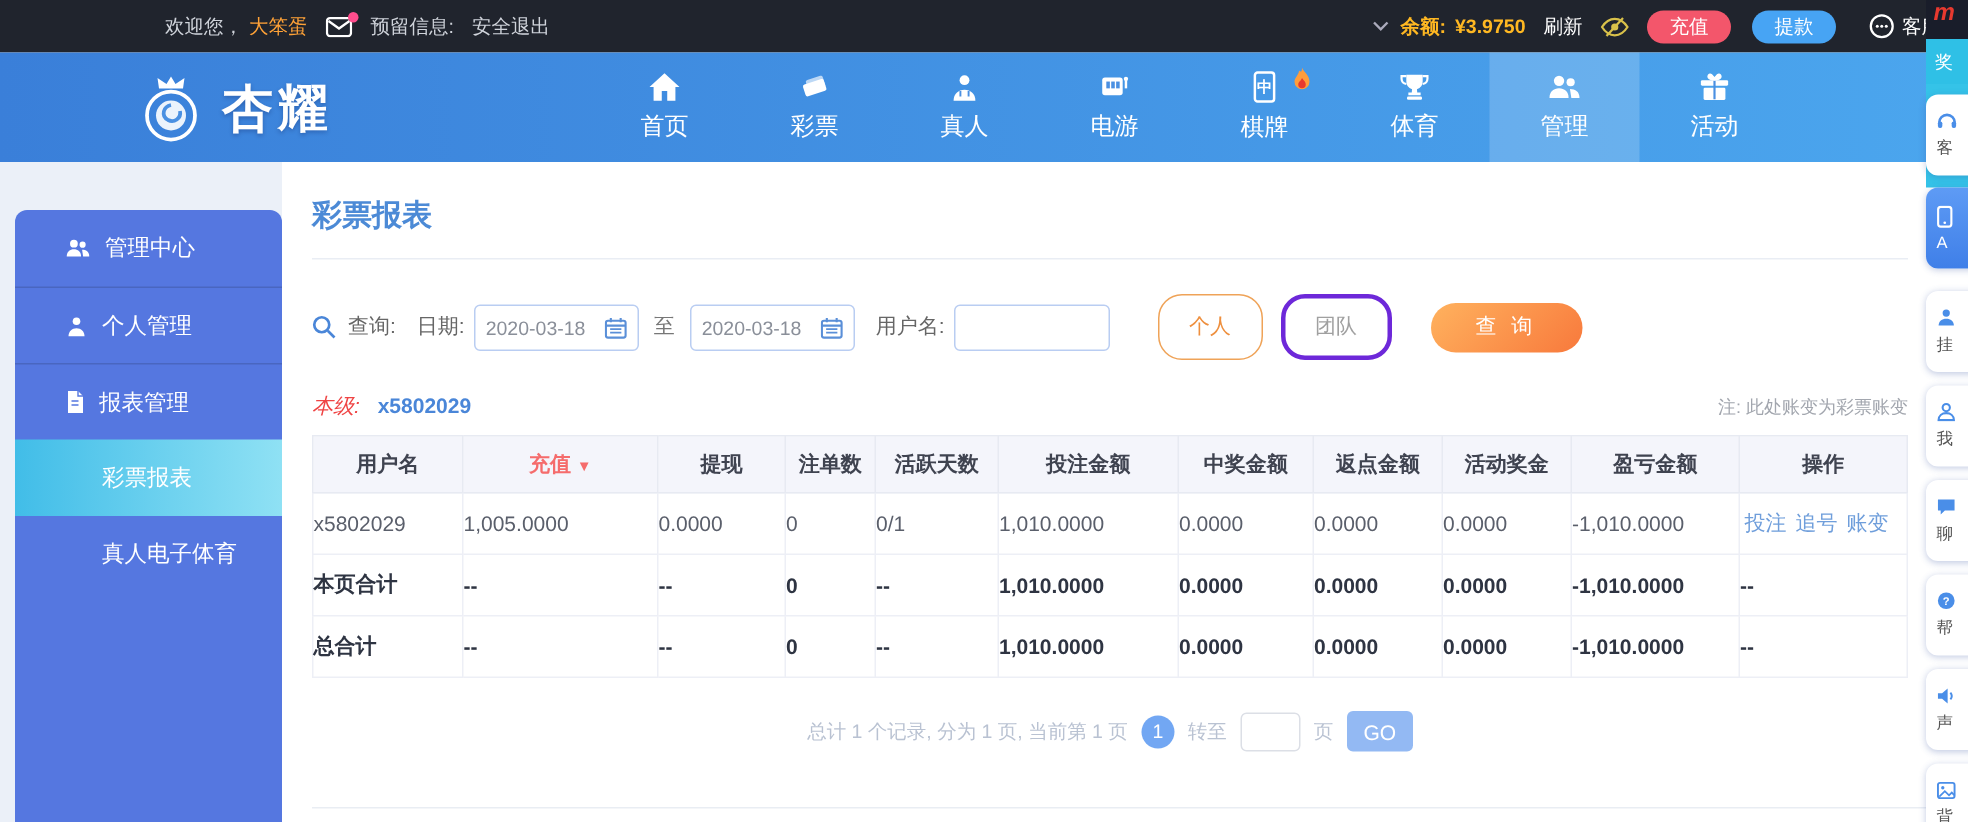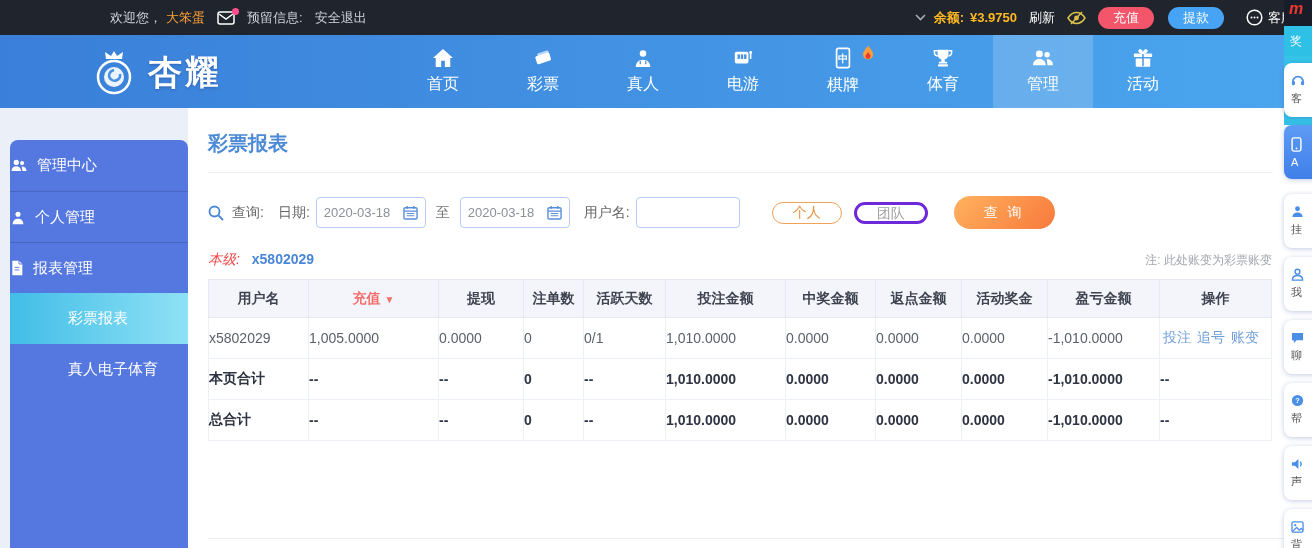--- a/index.html
+++ b/index.html
@@ -25,39 +25,39 @@
   .brand-name { font-size:34px; font-weight:bold; letter-spacing:3px; text-shadow:0 1px 3px rgba(0,0,60,.25); }
   .nav-items { position:absolute; left:393px; top:0; display:flex; list-style:none; height:73px; }
   .nav-item { width:100px; height:73px; display:flex; flex-direction:column; align-items:center; justify-content:center; gap:6px; color:#fff; font-size:16px; cursor:pointer; position:relative; }
   .nav-item.active { background:rgba(255,255,255,.18); }
   .nav-item .flame { position:absolute; top:10px; right:18px; }
 
   
   .content-row { display:flex; height:440px; }
   .side-wrap { width:188px; background:#ebf0f8; padding:32px 0 0 10px; }
   .sidebar { background:#5577e0; height:408px; border-radius:8px 8px 0 0; color:#fff; font-size:15px; }
-  .side-item { height:51px; display:flex; align-items:center; gap:9px; cursor:pointer; }
+  .side-item { height:51px; display:flex; align-items:center; gap:9px; padding-left:33px; cursor:pointer; }
   .side-item.sub { padding-left:58px; }
   .side-item.bordered { border-top:1px solid rgba(0,0,0,.14); }
   .side-item.active { background:linear-gradient(90deg,#41bde8,#8fe1f4); }
 
   .main { flex:1; background:#fff; padding:0 40px 0 20px; position:relative; }
   .main::after { content:""; position:absolute; left:20px; right:0; bottom:9px; border-bottom:1px solid #e9edf3; }
   .page-title { margin-top:22px; font-size:20px; font-weight:bold; color:#4c8ad6; }
   .title-divider { margin-top:15px; border-bottom:1px solid #e9edf4; }
 
   .search-bar { margin-top:23px; display:flex; align-items:center; font-size:14px; color:#666; }
   .search-bar .lbl { margin:0 6px 0 8px; }
   .inp-box { display:flex; align-items:center; justify-content:space-between; border:1px solid #b9cdf2; border-radius:4px; height:31px; padding:12px 7px; background:#fff; }
   .date-box { width:110px; }
   .date-box input { border:none; outline:none; width:76px; font-size:13px; color:#8a8f99; font-family:inherit; }
   .name-box { width:104px; }
   .name-box input { border:none; outline:none; width:100%; font-size:13px; color:#555; font-family:inherit; }
   .zhi { margin:0 10px; color:#777; }
-  .round-btn { height:22px; border-radius:16px; background:#fff; font-size:14px; cursor:pointer; padding:0 20px; font-family:inherit; }
+  .round-btn { height:44px; border-radius:16px; background:#fff; font-size:14px; cursor:pointer; padding:0 20px; font-family:inherit; }
   .btn-personal { border:1px solid #efa358; color:#ee8f3e; margin-left:32px; }
   .btn-team { border:3px solid #6d28d9; color:#a0a0a0; margin-left:12px; }
   .btn-search { border:none; margin-left:26px; height:33px; padding:5px 30px; border-radius:17px; background:linear-gradient(135deg,#ffb25e,#f8793c); color:#fff; letter-spacing:3px; }
 
   .level-row { margin-top:22px; display:flex; justify-content:space-between; align-items:flex-end; font-size:14px; }
   .level-label { color:#ef4444;font-style:italic; }
   .level-value { color:#4a86d8; font-weight:bold; margin-left:8px; }
   .note { color:#a2a6ae; font-size:12px; }
 
   table.report { margin-top:10px; width:100%; border-collapse:collapse; font-size:14px; }
@@ -408,20 +408,28 @@
             <td>1,010.0000</td>
             <td>0.0000</td>
             <td>0.0000</td>
             <td>0.0000</td>
             <td class="neg">-1,010.0000</td>
             <td>--</td>
           </tr>
         </tbody>
       </table>
 
+      <div class="pagination">
+        <span>总计 1 个记录, 分为 1 页, 当前第 1 页</span>
+        <span class="page-circle">1</span>
+        <span>转至</span>
+        <input class="goto-input" style="">
+        <span>页</span>
+        <button class="go-btn">GO</button>
+      </div>
     </main>
   </div>
 
   <div class="right-strip">
     <div class="ws-logo">m</div>
     <div class="ws-prize">奖</div>
     <div class="ws-cyan">
       <div class="ws-tab in-cyan">
         <span class="icon">
             <svg width="14" height="13" viewBox="0 0 16 15">

